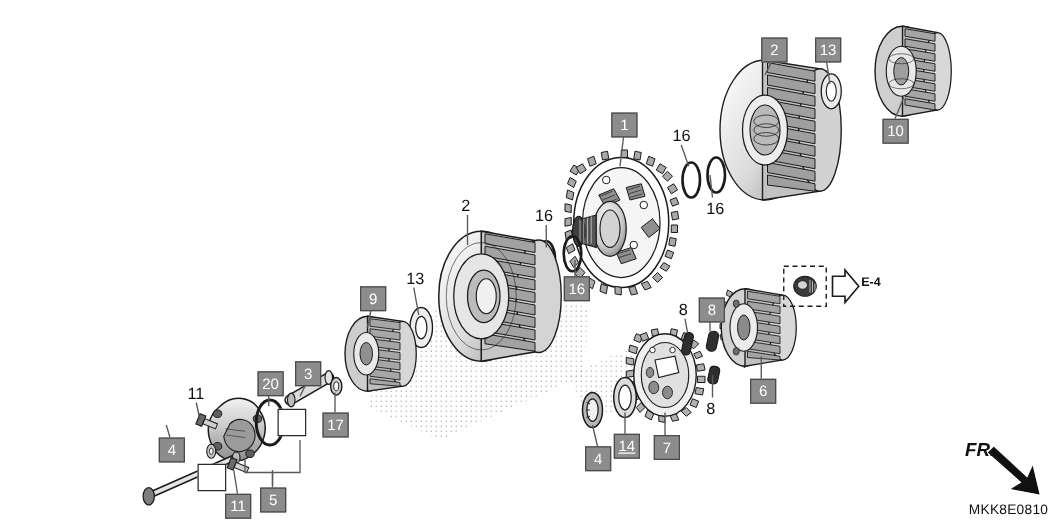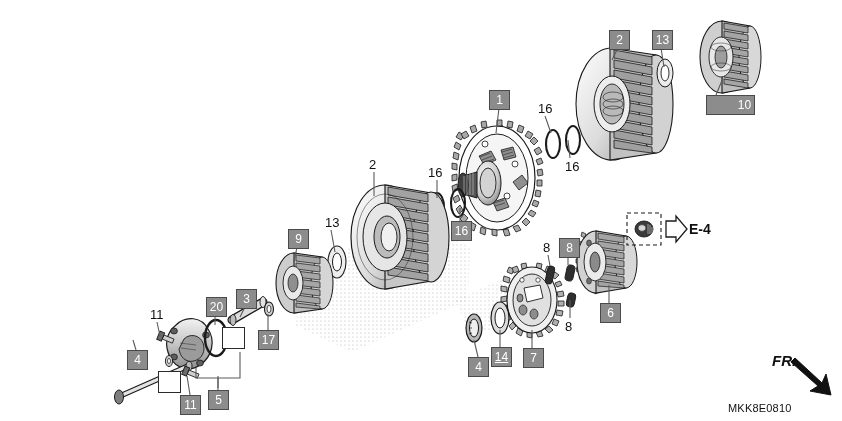--- a/index.html
+++ b/index.html
@@ -14,21 +14,21 @@
   .lbl.box{background:#8c8c8c;color:#ffffff;border:1px solid #4a4a4a;
            width:19px;height:18px;font-size:12px;font-weight:400;
            display:flex;align-items:center;justify-content:center;}
   
   .lbl.boxw{background:#ffffff;border:1px solid #2b2b2b;width:21px;height:20px;}
   
   .lbl.plain{color:#111111;font-size:13px;}
 
   .code{position:absolute;color:#111;font-size:11px;letter-spacing:.2px;}
   .fr{position:absolute;color:#111;font-size:15px;font-weight:700;font-style:italic;text-align:right;}
-  .e4{position:absolute;color:#111;font-size:14px;font-weight:700;}
+  .e4{position:absolute;color:#111;font-size:10px;font-weight:700;}
 </style>
 </head>
 <body>
 
 <div id="stage">
 
   <svg id="art" viewBox="0 0 842 421">
     <defs>
 
       <pattern id="dots" width="4" height="4" patternUnits="userSpaceOnUse">
@@ -431,21 +431,21 @@
     <g stroke="#5a5a5a" stroke-width="1.1" fill="none">
       <path d="M196 368 L196 378 L240 378 L240 352"></path>
       <path d="M218 378 L218 388"></path>
     </g>
   </svg>
 
   <div id="callout-layer">
       <div class="lbl box" style="left: 489px; top: 90px;">1</div>
       <div class="lbl box" style="left: 609px; top: 30px;">2</div>
       <div class="lbl box" style="left: 652px; top: 30px;">13</div>
-      <div class="lbl box" style="left: 706px; top: 95px; padding-left: 28px;">10</div>
+      <div class="lbl box" style="left: 706px; top: 95px;">10</div>
       <div class="lbl plain" style="left: 369px; top: 158px;">2</div>
       <div class="lbl plain" style="left: 428px; top: 166px;">16</div>
       <div class="lbl box" style="left: 451px; top: 221px;">16</div>
       <div class="lbl plain" style="left: 538px; top: 102px;">16</div>
       <div class="lbl plain" style="left: 565px; top: 160px;">16</div>
       <div class="lbl plain" style="left: 325px; top: 216px;">13</div>
       <div class="lbl box" style="left: 288px; top: 229px;">9</div>
       <div class="lbl box" style="left: 206px; top: 297px;">20</div>
       <div class="lbl box" style="left: 236px; top: 289px;">3</div>
       <div class="lbl box" style="left: 258px; top: 330px;">17</div>
@@ -461,15 +461,15 @@
       <div class="lbl plain" style="left: 543px; top: 241px;">8</div>
       <div class="lbl box" style="left: 559px; top: 238px;">8</div>
       <div class="lbl plain" style="left: 565px; top: 320px;">8</div>
       <div class="lbl box" style="left: 600px; top: 303px;">6</div>
     </div>
 
   <div class="e4" style="left:689px;top:221px;">E-4</div>
 
   <div class="fr" style="left:772px;top:352px;">FR.</div>
 
-  <div class="code" style="left:728px;top:402px;">MKK8E0810</div>
+  <div class="code" style="left:775px;top:402px;">MKK8E0810</div>
 
 </div>
 
 </body></html>

